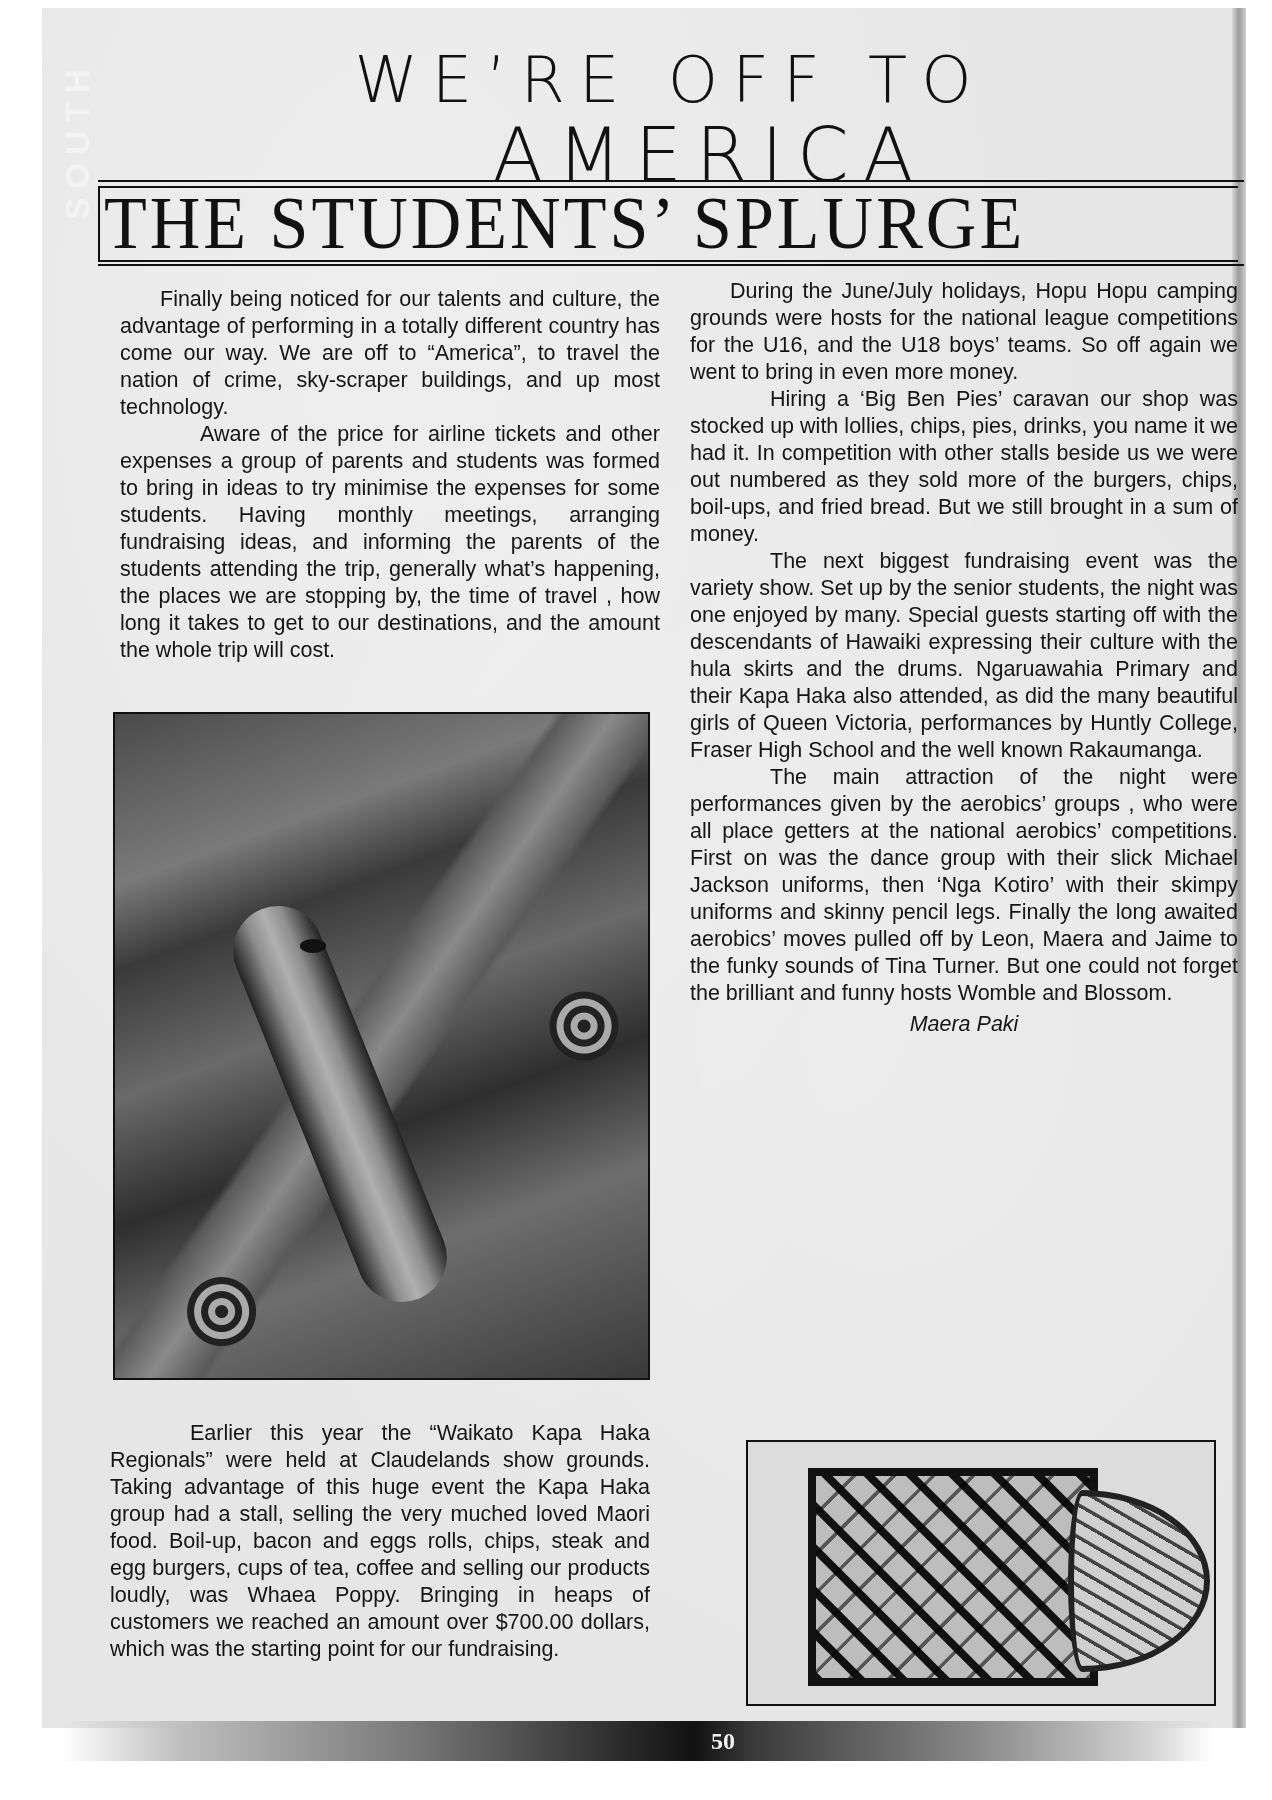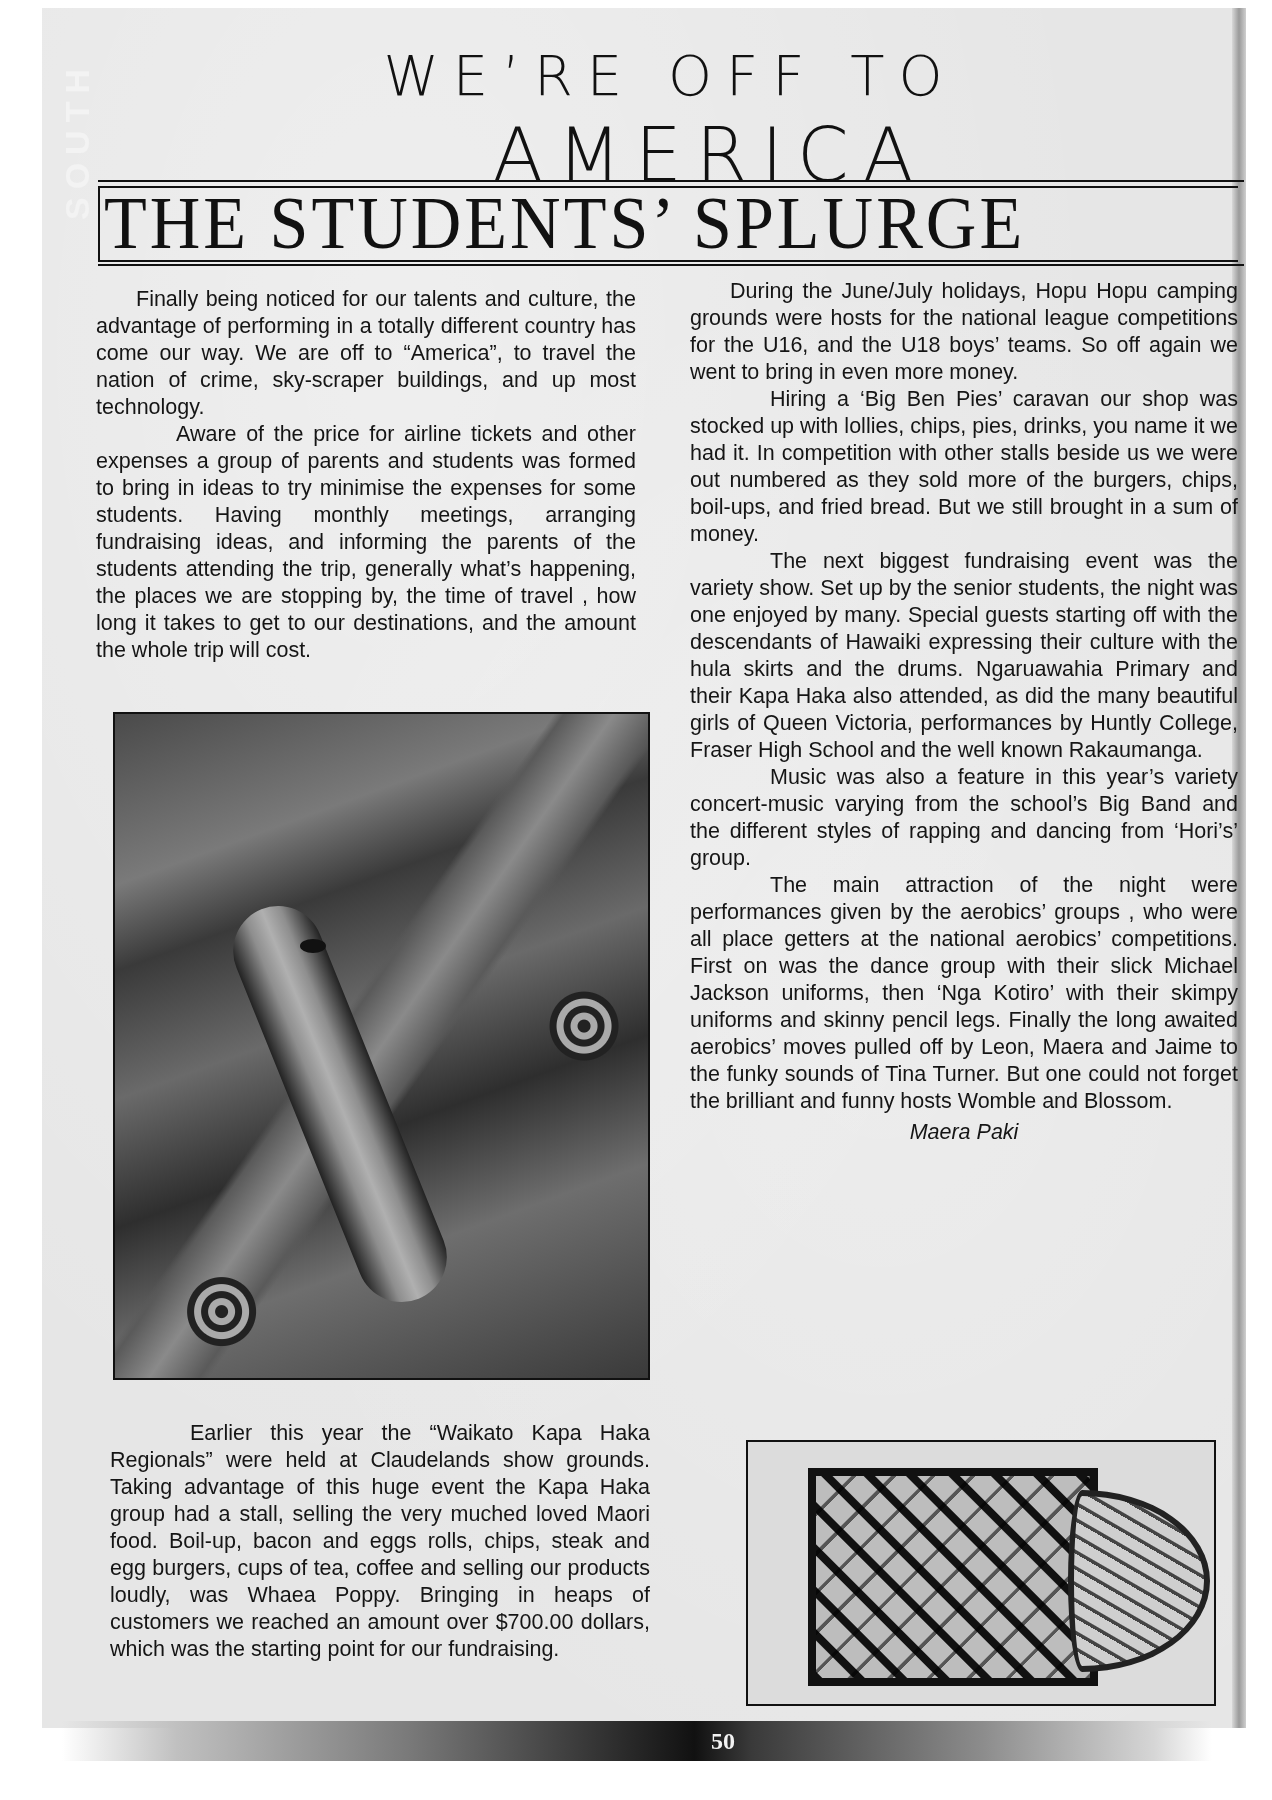--- a/index.html
+++ b/index.html
@@ -23,41 +23,41 @@
     position: absolute; left: 58px; top: 20px; width: 50px; height: 200px;
     color: #f4f4f4; font-weight: bold; font-size: 34px;
     writing-mode: vertical-rl; transform: rotate(180deg);
     letter-spacing: 8px; opacity: 0.9;
   }
   .headline {
     position: absolute; left: 100px; width: 1140px; text-align: center;
     font-family: "DejaVu Sans", sans-serif; font-weight: 300;
     color: #111; letter-spacing: 14px; line-height: 1;
   }
-  .h1 { top: 48px; font-size: 56px; }
+  .h1 { top: 48px; font-size: 64px; }
   .h2 { top: 118px; font-size: 74px; padding-left: 40px; }
   .subtitle-box {
     position: absolute; left: 98px; top: 186px; width: 1140px; height: 76px;
     border: 2px solid #111; border-right: none; box-sizing: border-box;
   }
   .subtitle-top { position: absolute; left: 98px; top: 180px; width: 1146px; height: 2px; background:#111; }
   .subtitle-bottom { position: absolute; left: 98px; top: 264px; width: 1146px; height: 2px; background:#111; }
   .subtitle {
     position: absolute; left: 104px; top: 188px; width: 1134px; height: 72px;
     font-family: "Liberation Serif", serif; font-size: 70px; line-height: 72px;
     color: #111; letter-spacing: 3px; white-space: nowrap;
     transform: scaleY(1.05);
   }
   .col {
     position: absolute; font-size: 21.5px; line-height: 27px; color: #151515;
     text-align: justify;
   }
   .col p { margin: 0; text-indent: 40px; }
   .col p.deep { text-indent: 80px; }
-  .col-left-top { left: 96px; top: 286px; width: 540px; }
+  .col-left-top { left: 120px; top: 286px; width: 540px; }
   .col-right { left: 690px; top: 278px; width: 548px; }
   .col-left-bottom { left: 110px; top: 1412px; width: 540px; margin-top: 8px; }
   .byline { text-align: center; font-style: italic; text-indent: 0 !important; margin-top: 4px !important; }
   .art1 {
     position: absolute; left: 113px; top: 712px; width: 537px; height: 668px;
     border: 2px solid #111; box-sizing: border-box; overflow: hidden;
     background:
       radial-gradient(circle at 88% 47%, #222 0 6px, #aaa 7px 13px, #222 14px 20px, #aaa 21px 27px, #222 28px 34px, transparent 35px),
       radial-gradient(circle at 20% 90%, #222 0 6px, #aaa 7px 13px, #222 14px 20px, #aaa 21px 27px, #222 28px 34px, transparent 35px),
       linear-gradient(125deg, transparent 44%, #5a5a5a 45%, #8a8a8a 50%, #5a5a5a 55%, transparent 56%),
@@ -125,21 +125,20 @@
 </div>
 
 <div class="col col-left-bottom">
   <p class="deep">Earlier this year the “Waikato Kapa Haka Regionals” were held at Claudelands show grounds. Taking advantage of this huge event the Kapa Haka group had a stall, selling the very muched loved Maori food. Boil-up, bacon and eggs rolls, chips, steak and egg burgers, cups  of tea, coffee and selling our products loudly, was Whaea Poppy. Bringing in heaps of customers we reached an amount over $700.00 dollars, which was the starting point for our fundraising.</p>
 </div>
 
 <div class="col col-right">
   <p>During the June/July holidays,  Hopu Hopu camping grounds were hosts for the national league competitions for the U16, and the U18 boys’ teams. So off again we went to bring in even more money.</p>
   <p class="deep">Hiring a ‘Big Ben Pies’ caravan our shop was stocked up with lollies, chips, pies, drinks, you name it we had it. In competition with other stalls beside us we were out numbered as they sold more of the burgers, chips, boil-ups, and fried bread. But we still brought in a sum of money.</p>
   <p class="deep">The next biggest fundraising event was the variety show. Set up by the senior students, the night was one enjoyed by many. Special guests starting off with the descendants of Hawaiki expressing their culture with the hula skirts and the drums.  Ngaruawahia Primary and their Kapa Haka also attended, as did the many beautiful girls of Queen Victoria, performances by Huntly College, Fraser High School and the well known Rakaumanga.</p>
-  <p class="deep">Music was also a feature in this year’s variety concert-music varying from the school’s Big Band and the different styles of rapping and dancing from ‘Hori’s’ group.</p>
   <p class="deep">The main attraction of the night were performances given by the aerobics’ groups , who were all place getters at the national aerobics’ competitions. First on was the dance group with their slick Michael Jackson uniforms, then ‘Nga Kotiro’ with their skimpy uniforms and skinny pencil legs.  Finally the long awaited aerobics’ moves pulled off by Leon, Maera and Jaime to the funky sounds of Tina Turner.  But one could not forget the brilliant and funny hosts Womble and Blossom.</p>
   <p class="byline">Maera Paki</p>
 </div>
 
 <div class="art2">
   <div class="art2-weave"></div>
   <div class="art2-leaf"></div>
 </div>
 
 <div class="footer-bar"></div>

